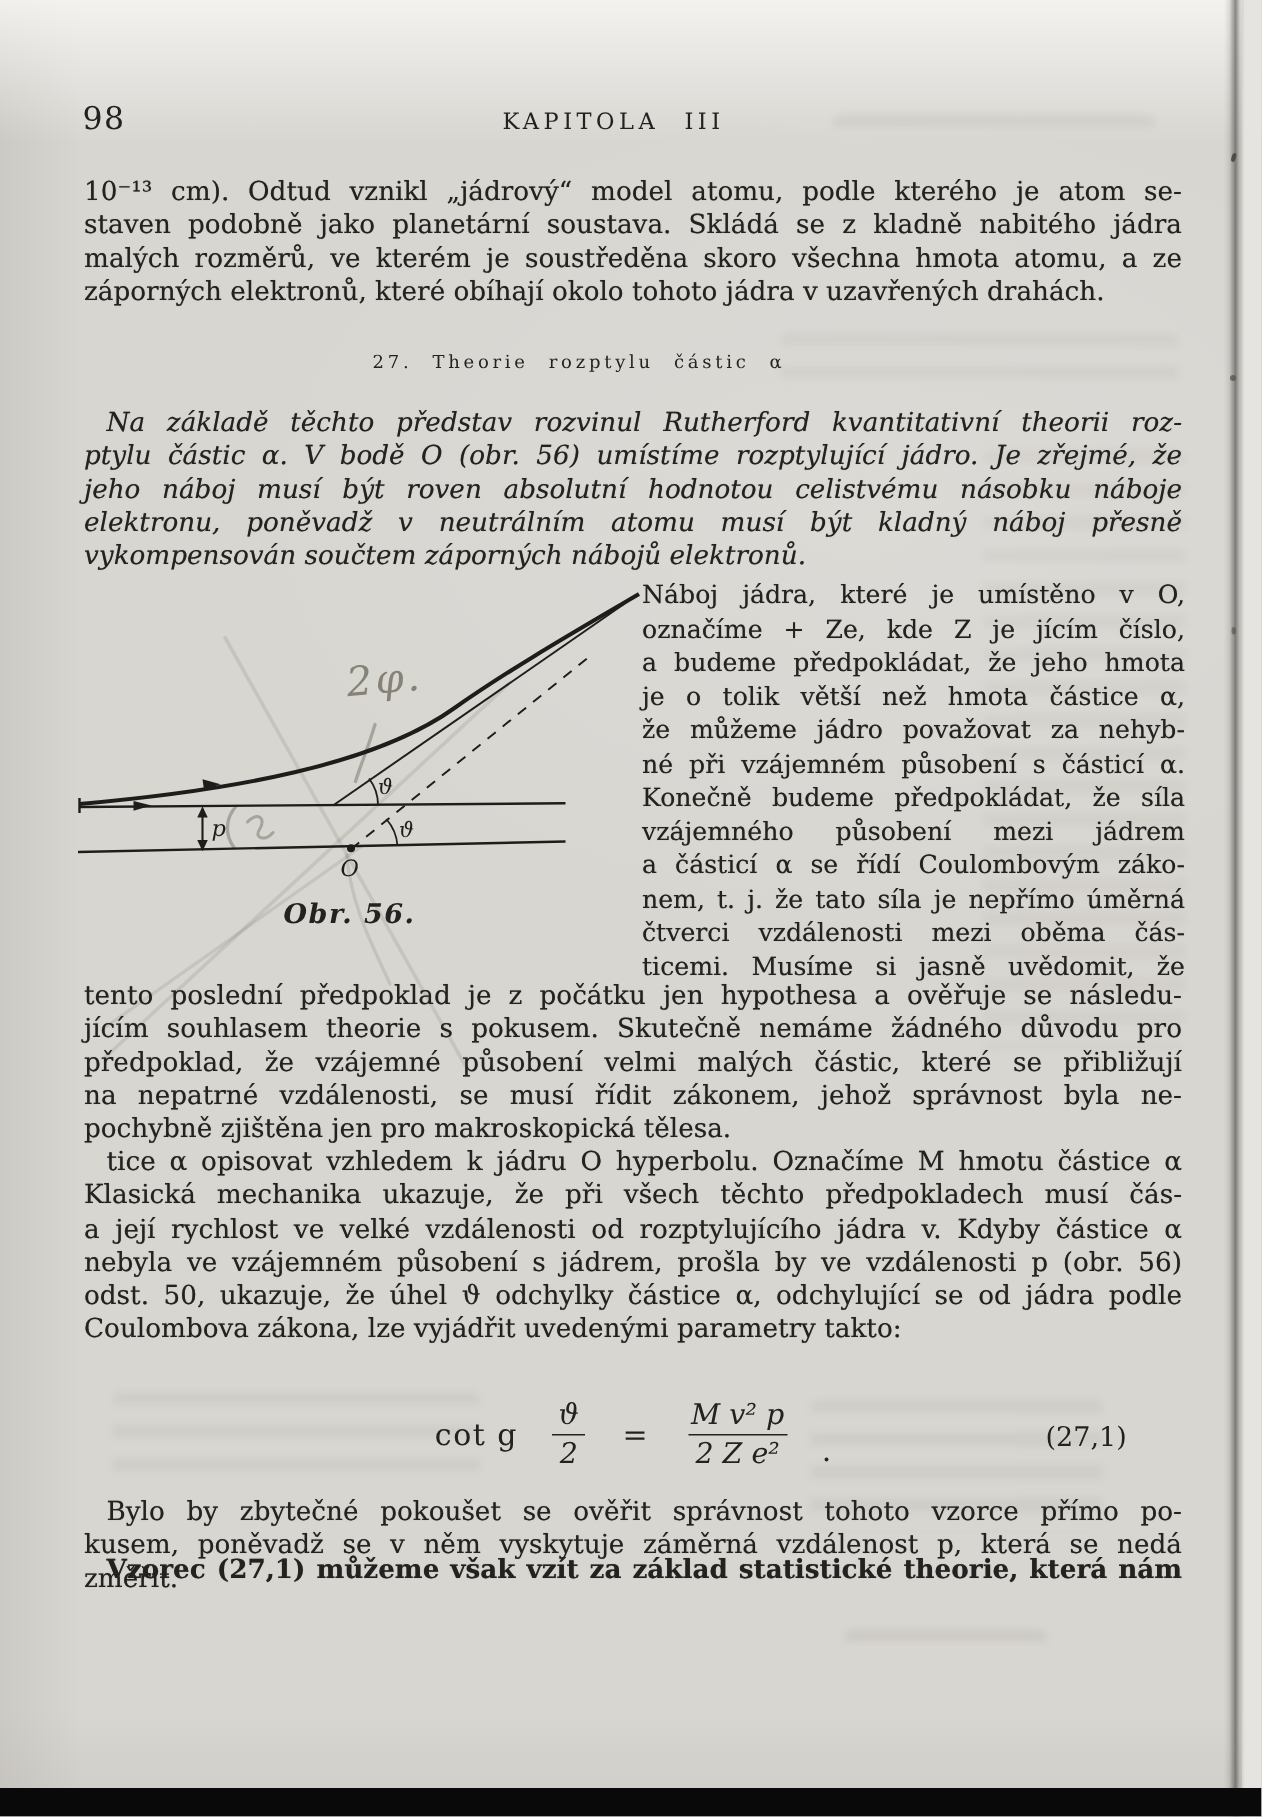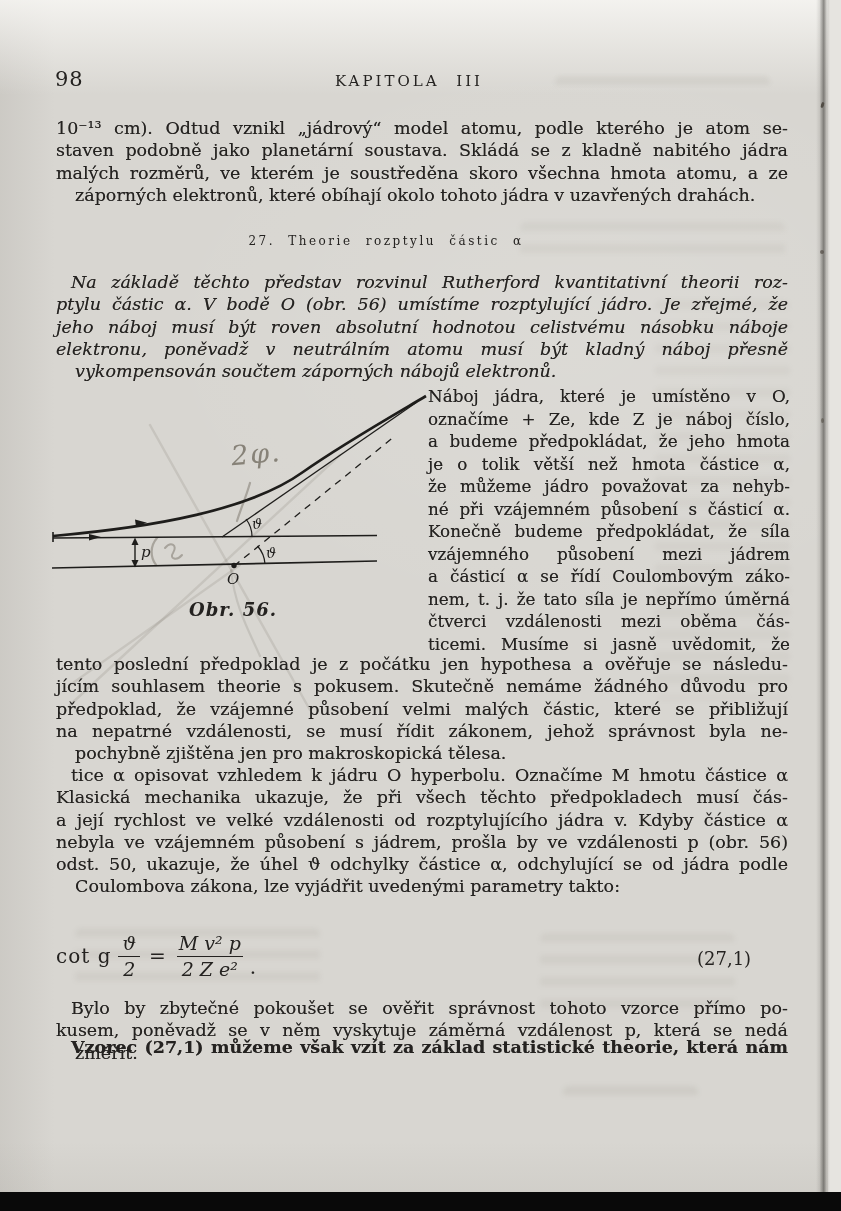--- a/index.html
+++ b/index.html
@@ -35,21 +35,21 @@
   .g0{left:555px;top:76px;width:215px;height:16px;}
   .g1{left:520px;top:222px;width:265px;height:38px;opacity:.35;}
   .g2{left:655px;top:300px;width:135px;height:400px;opacity:.28;}
   .g3{left:75px;top:928px;width:245px;height:66px;opacity:.4;}
   .g4{left:540px;top:933px;width:195px;height:88px;opacity:.38;}
   .g5{left:563px;top:1086px;width:135px;height:22px;opacity:.5;}
 
   .tblock{position:absolute;left:56px;width:732px;font-size:17.5px;line-height:22.35px;
     text-shadow:0 0 0.5px rgba(36,34,32,0.55);}
   .tblock .tline{text-align:justify;text-align-last:justify;white-space:normal;}
-  .tblock.last-left .tline:last-child{text-align-last:left;margin-left:19px;}
+  .tblock.last-left .tline:last-child{text-align-last:left;}
   .tblock.indent .tline:first-child{text-indent:15px;}
 
   .page-number{position:absolute;left:55px;top:67px;font-size:21px;letter-spacing:1px;}
   .running-head{position:absolute;left:56px;top:72px;width:706px;text-align:center;
     font-size:15px;letter-spacing:3px;word-spacing:9px;}
   .section-heading{position:absolute;left:56px;top:234px;width:660px;text-align:center;
     font-size:12px;letter-spacing:2.5px;word-spacing:7px;}
 
   .p1{top:117px;}
   .p2{top:271px;font-style:italic;}
@@ -59,21 +59,21 @@
   .p5{top:997px;}
   .p6{top:1036px;font-weight:bold;}
 
   .figure-svg{position:absolute;left:45px;top:388px;width:385px;height:330px;}
   .fig-caption{position:absolute;left:168px;top:599px;width:130px;text-align:center;
     font-style:italic;font-weight:700;font-size:18px;letter-spacing:1px;}
   .pencil-note{position:absolute;left:231px;top:438px;font-size:27px;font-style:italic;
     color:rgba(112,106,95,0.78);transform:rotate(-5deg);letter-spacing:2px;}
 
   .formula-row{position:absolute;left:56px;top:931px;width:732px;display:flex;
-    align-items:center;font-size:20px;font-style:italic;gap:0;}
+    align-items:center;justify-content:center;font-size:20px;font-style:italic;gap:16px;}
   .formula-row .fn{font-style:normal;letter-spacing:1px;margin-right:2px;}
   .frac{display:inline-flex;flex-direction:column;align-items:center;line-height:1.3;font-size:19px;margin:0 4px;}
   .frac .num{padding:0 5px;}
   .frac .den{border-top:1.5px solid #242220;padding:0 5px;}
   .eq{margin:0 4px;font-style:normal;}
   .eq-period{font-style:normal;position:relative;top:11px;}
   .eq-number{position:absolute;left:697px;top:948px;font-size:18px;}
 
   svg .inkline{stroke:#1e1d1b;fill:none;}
   svg .pencil{stroke:rgba(120,114,103,0.5);fill:none;stroke-linecap:round;}
@@ -149,21 +149,21 @@
   <text x="182" y="196" font-size="15">O</text>
   <text x="207" y="141" font-size="14">ϑ</text>
   <text x="221" y="170" font-size="14">ϑ</text>
 </svg>
 
 <div class="pencil-note">2φ.</div>
 <div class="fig-caption">Obr. 56.</div>
 
 <div class="tblock wrap-col">
     <div class="tline">Náboj jádra, které je umístěno v O,</div>
-    <div class="tline">označíme + Ze, kde Z je náboj číslo,</div>
+    <div class="tline">označíme + Ze, kde Z je jícím číslo,</div>
     <div class="tline">a budeme předpokládat, že jeho hmota</div>
     <div class="tline">je o tolik větší než hmota částice α,</div>
     <div class="tline">že můžeme jádro považovat za nehyb-</div>
     <div class="tline">né při vzájemném působení s částicí α.</div>
     <div class="tline">Konečně budeme předpokládat, že síla</div>
     <div class="tline">vzájemného působení mezi jádrem</div>
     <div class="tline">a částicí α se řídí Coulombovým záko-</div>
     <div class="tline">nem, t. j. že tato síla je nepřímo úměrná</div>
     <div class="tline">čtverci vzdálenosti mezi oběma čás-</div>
     <div class="tline">ticemi. Musíme si jasně uvědomit, že</div>

